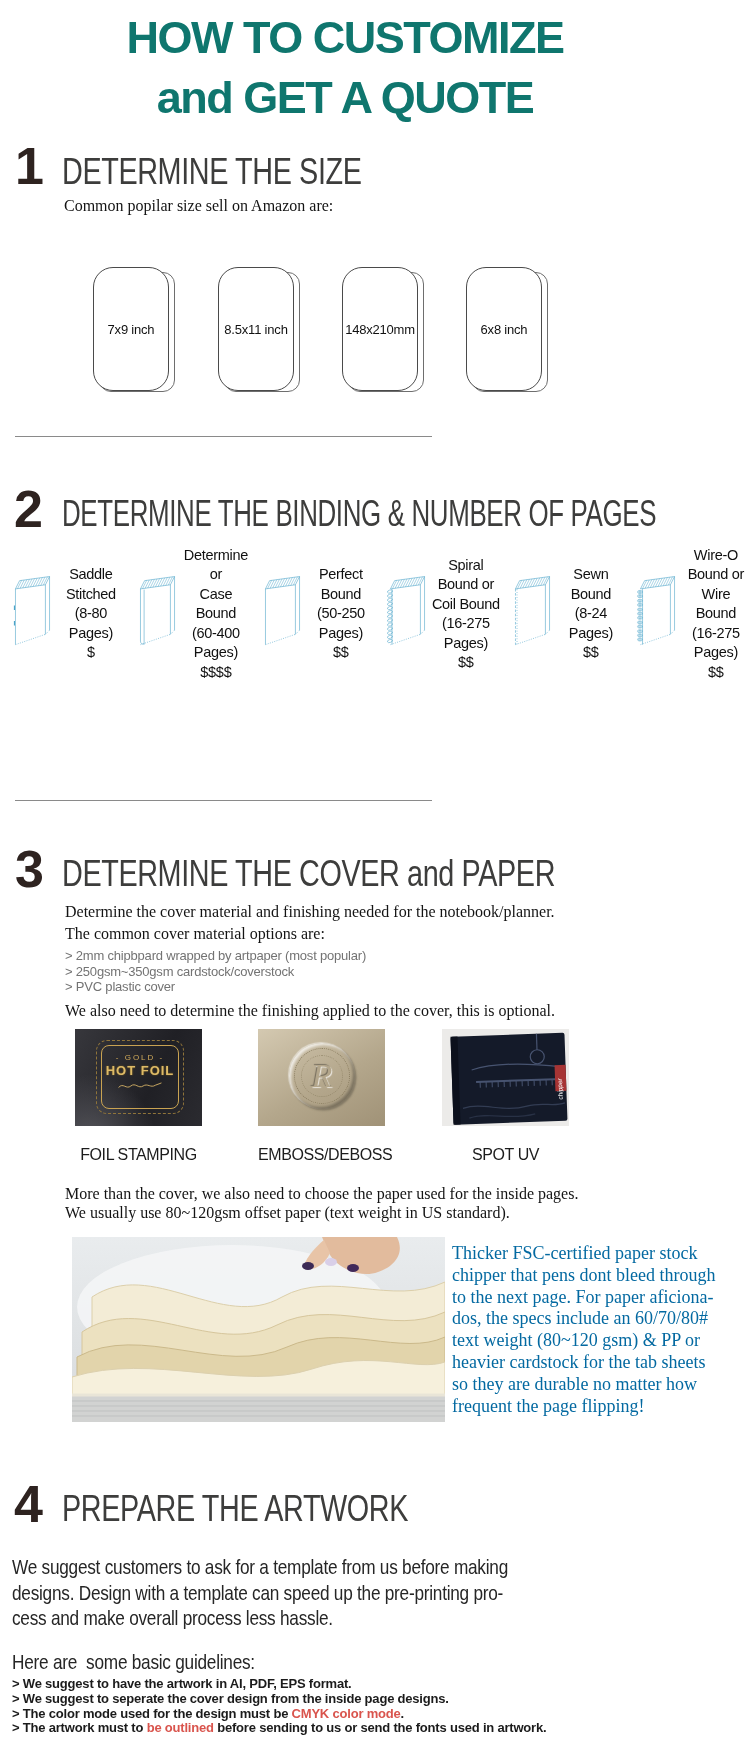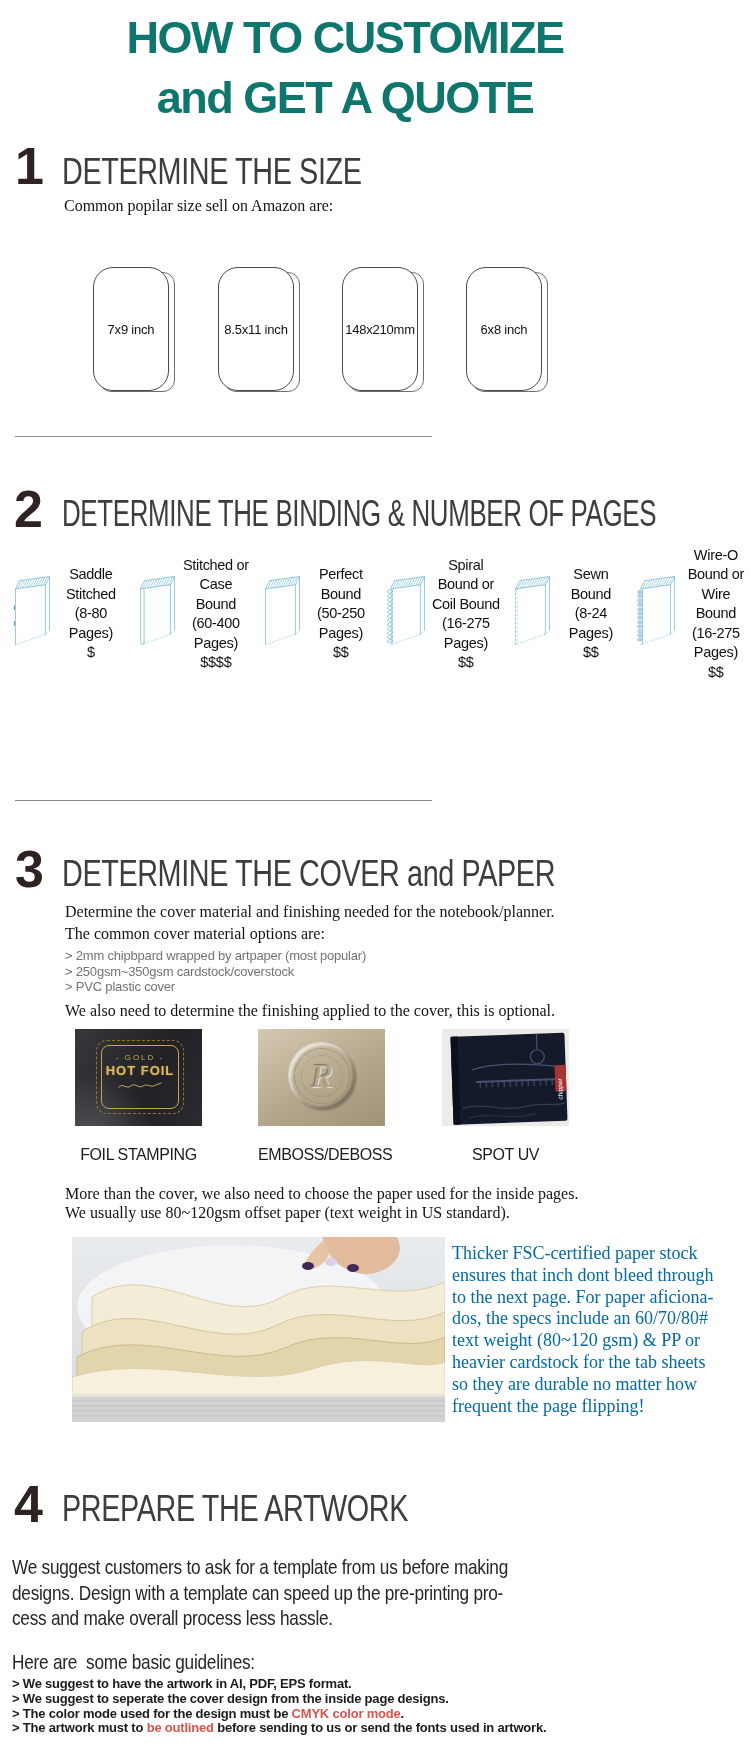--- a/index.html
+++ b/index.html
@@ -181,21 +181,21 @@
 
     <div class="bindcol">
       <svg viewBox="0 0 110 158" width="104" height="150">
         <use href="#bkbase"></use>
         <g stroke="#4aa3c8" fill="none" stroke-width="1.1">
           <path d="M30,42 L30,143 Q30,150 38,149"></path>
           <path d="M37,43.2 L37,148.5"></path>
         </g>
       </svg>
       <div class="bindlabel">
-        <div>Stitched or</div>
+        <div>Determine or</div>
         <div>Case Bound</div>
         <div>(60-400 Pages)</div>
         <div>$$$$</div>
       </div>
     </div>
 
     <div class="bindcol">
       <svg viewBox="0 0 110 158" width="104" height="150">
         <use href="#bkbase"></use>
         <g stroke="#4aa3c8" fill="none" stroke-width="1.1">
@@ -381,21 +381,21 @@
       <path d="M5,120 C70,85 150,140 215,110 C270,85 330,120 373,100 L373,158 L5,160 Z" fill="#e2d4ab" stroke="#cbb98a" stroke-width="1"></path>
       <path d="M0,140 C80,115 170,155 240,132 C300,112 345,135 373,125 L373,168 L0,170 Z" fill="#f6f0dc" stroke="#dcd0ae" stroke-width="1"></path>
       <rect x="0" y="158" width="373" height="27" fill="#d2d3d2"></rect>
       <path d="M0,158 h373" stroke="#e9e5d7" stroke-width="3"></path>
       <path d="M0,164 h373 M0,169 h373 M0,174 h373 M0,179 h373" stroke="#bfc1c1" stroke-width="1"></path>
     </svg>
   </div>
 
   <div class="paper-par serif">
     <div>Thicker FSC-certified paper stock</div>
-    <div>ensures that inch dont bleed through</div>
+    <div>chipper that pens dont bleed through</div>
     <div>to the next page. For paper aficiona-</div>
     <div>dos, the specs include an 60/70/80#</div>
     <div>text weight (80~120 gsm) &amp; PP or</div>
     <div>heavier cardstock for the tab sheets</div>
     <div>so they are durable no matter how</div>
     <div>frequent the page flipping!</div>
   </div>
 
   <div class="sec-num" style="left:14px; top:1478px;">4</div>
   <div class="sec-head" style="left:62px; top:1489px;"><span class="sq">PREPARE THE ARTWORK</span></div>

